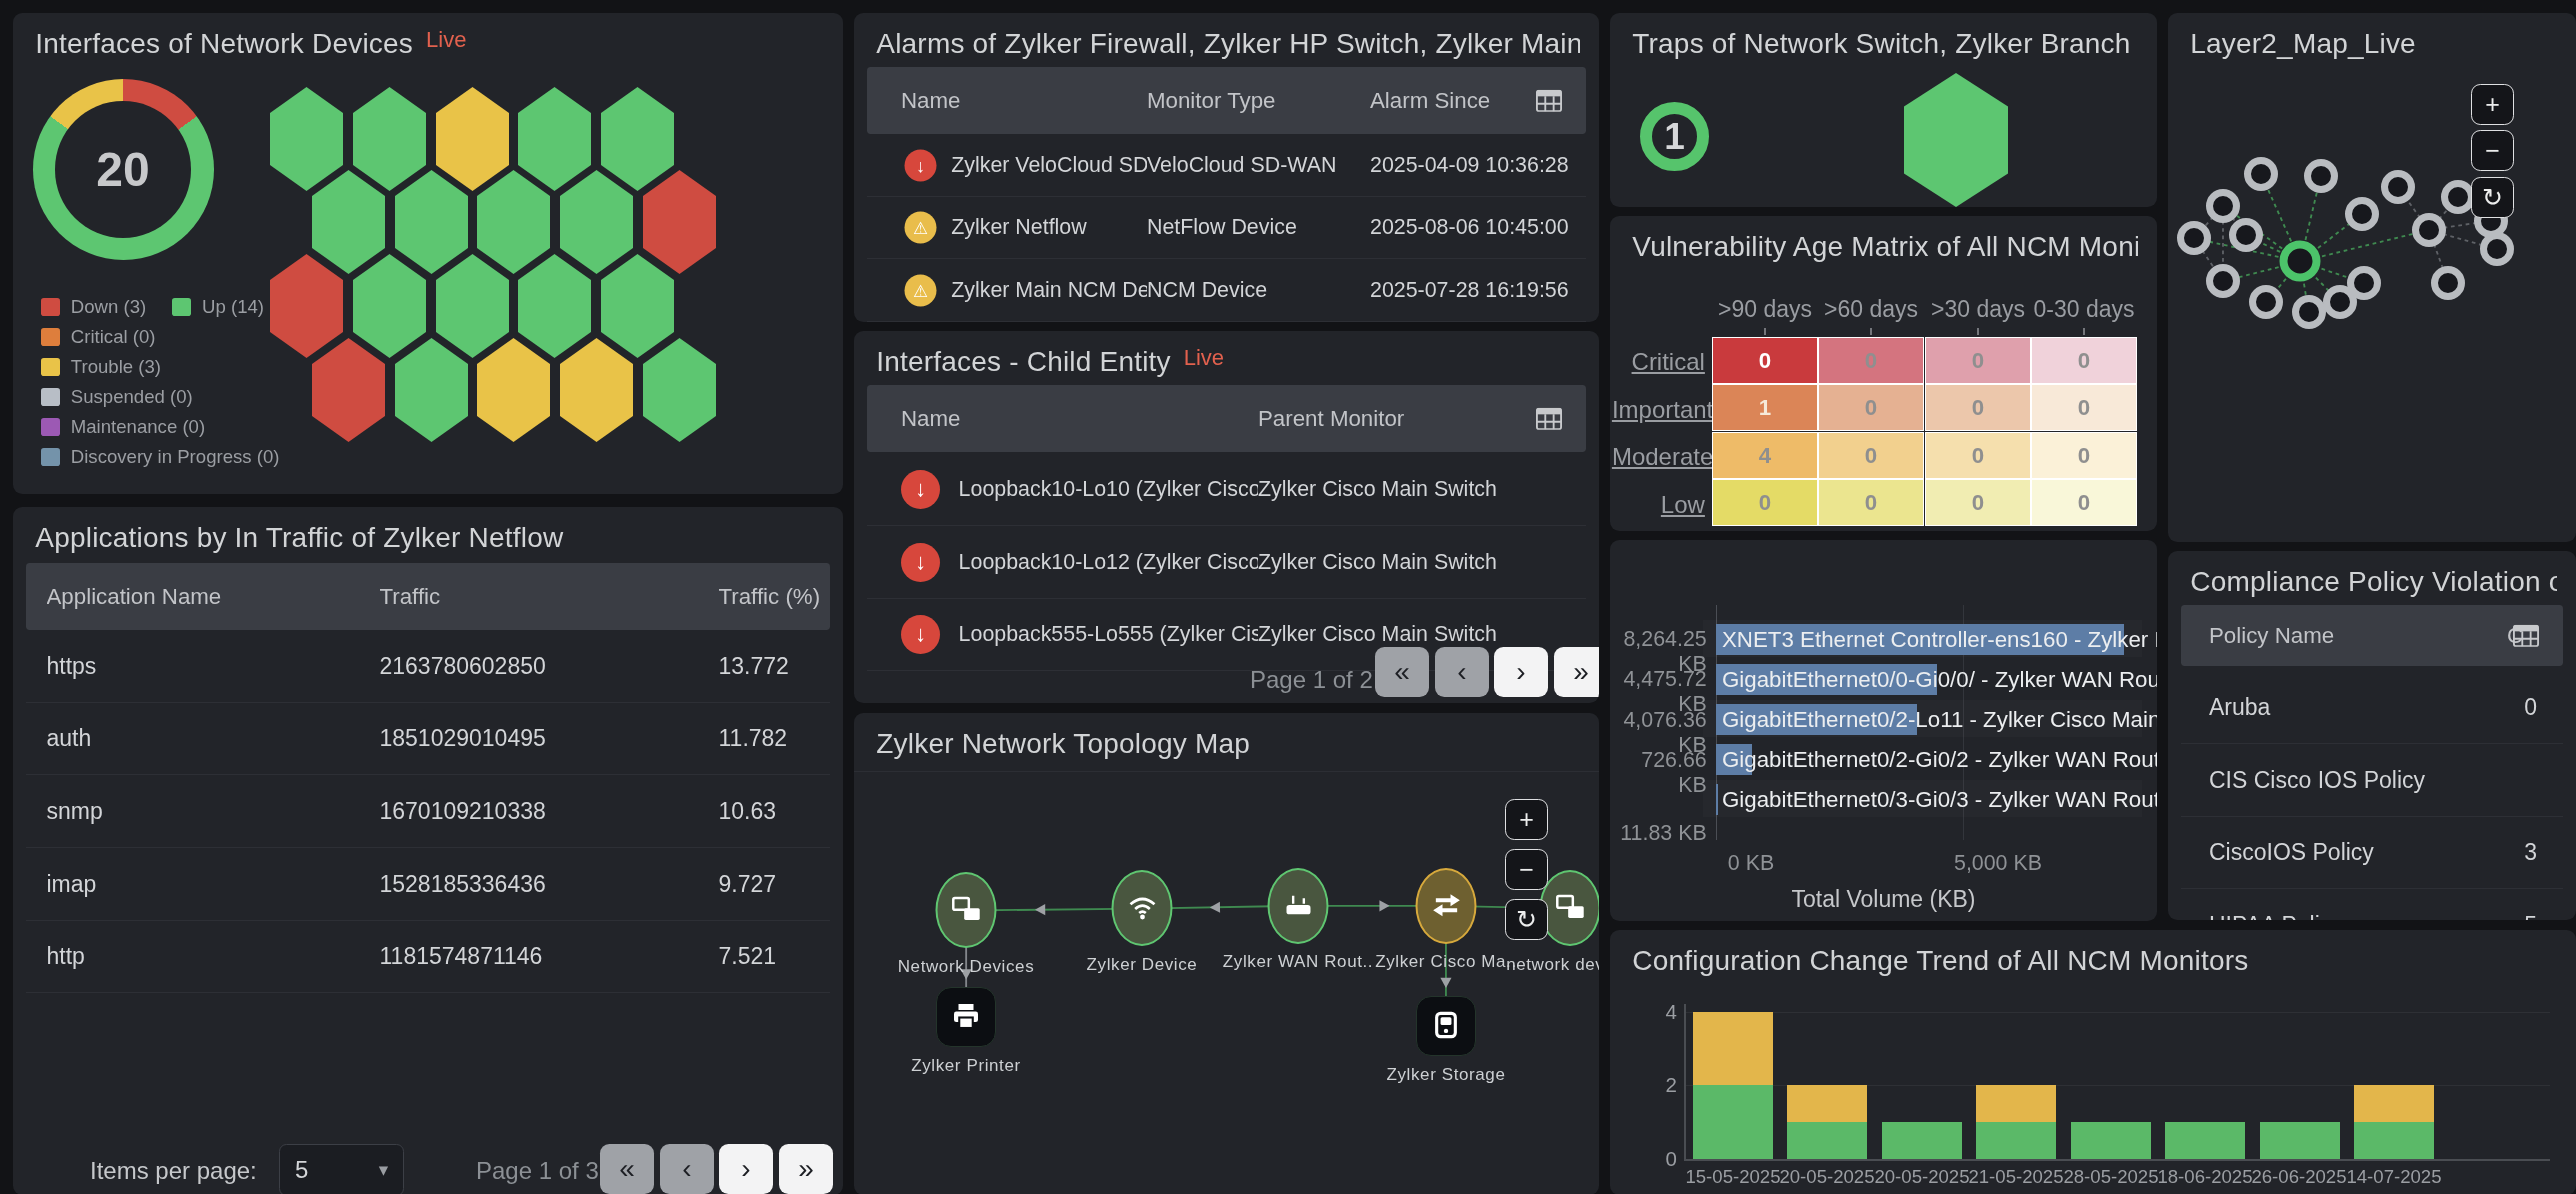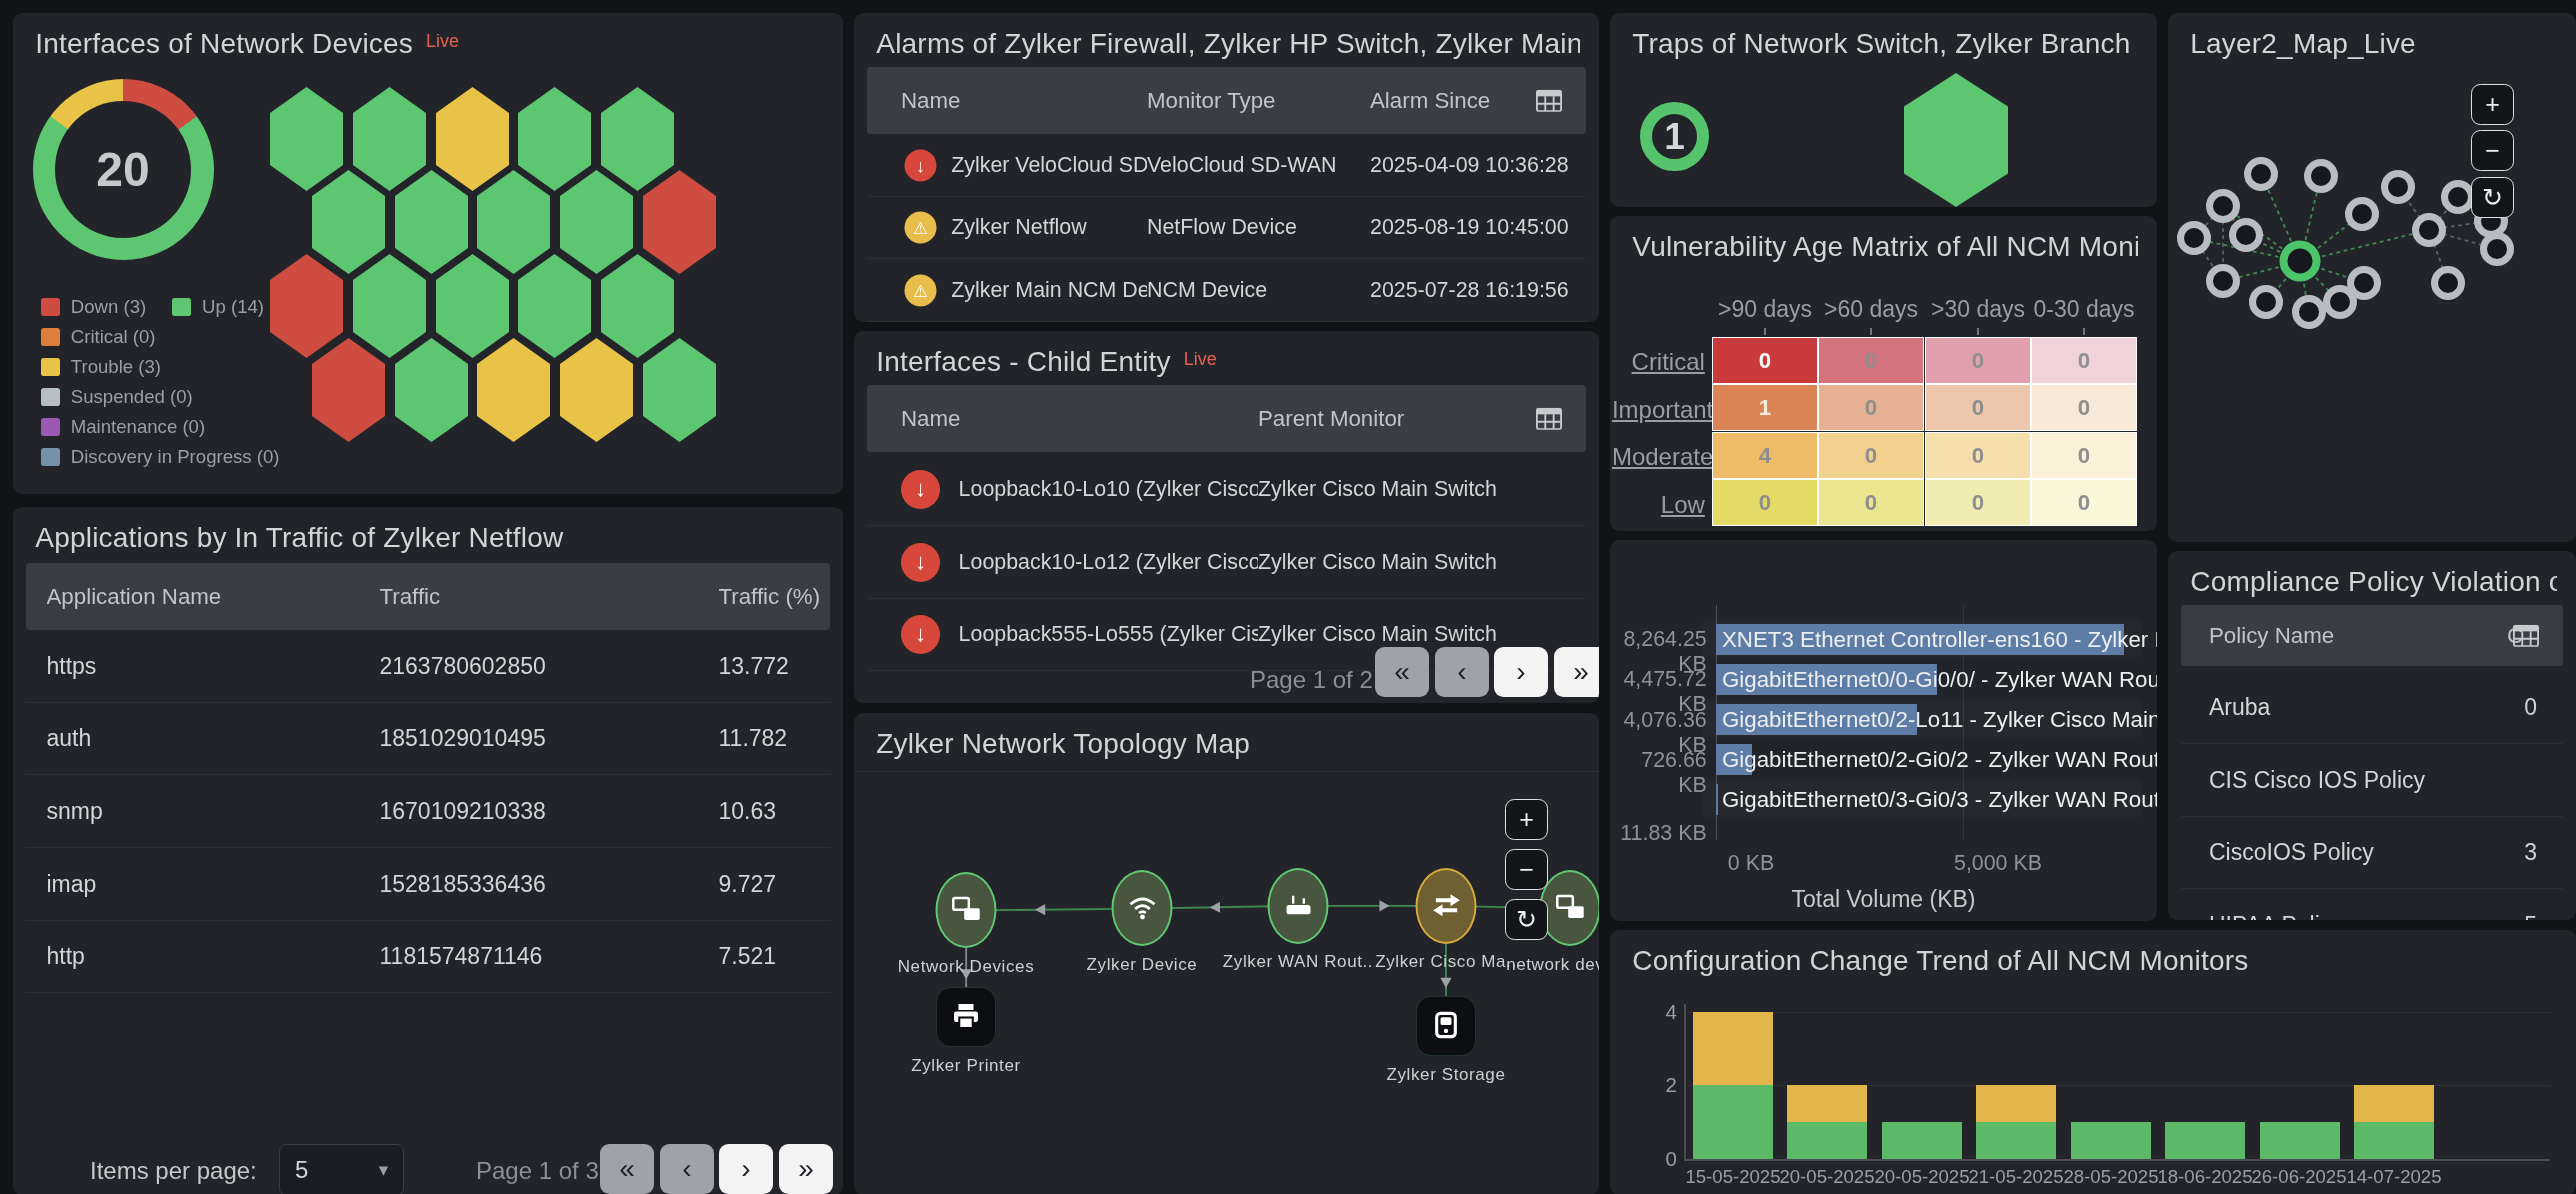--- a/index.html
+++ b/index.html
@@ -2,21 +2,21 @@
 <html style="font-size:15px"><head>
 <meta charset="utf-8">
 <style>
   * { margin:0; padding:0; box-sizing:border-box; }
   html,body { width:2576px; height:1195px; overflow:hidden; background:#121316;
     font-family:"Liberation Sans","DejaVu Sans",sans-serif; }
   .dash { position:relative; width:2576px; height:1195px; background:#121316; }
   .panel { position:absolute; background:#222429; border-radius:9.3px; overflow:hidden; }
   .panel-head { position:absolute; left:22.3px; top:15px; right:18.6px; white-space:nowrap; overflow:hidden; }
   .panel-title { font-size:28px; font-weight:500; color:#d2d4d6; letter-spacing:0.2px; }
-  .live { font-size:18px; color:#e2614e; margin-left:13px; position:relative; top:-6.5px; }
+  .live { font-size:22px; color:#e2614e; margin-left:13px; position:relative; top:-6.5px; }
   
   .thead { position:absolute; left:13px; right:13px; height:67px; background:#3a3d44; border-radius:3.7px;
            display:grid; align-items:center; color:#c2c4c8; font-size:22.3px; }
   .trow  { position:absolute; left:13px; right:13px; display:grid; align-items:center;
            color:#d3d5d8; font-size:23px; border-bottom:0.9px solid #2d2f35; }
   .ticon { position:absolute; right:24px; top:50%; transform:translateY(-50%); }
   .sev { display:inline-flex; width:39px; height:39px; border-radius:50%; align-items:center; justify-content:center;
          color:#fff; font-size:22.3px; font-weight:bold; margin-right:18.6px; flex:none; }
   .sev-down    { background:#d7473c; }
   .sev-trouble { background:#e9bd4b; font-size:20.5px; }
@@ -238,21 +238,21 @@
           </span>
           <span class="cell">VeloCloud SD-WAN</span>
           <span class="cell">2025-04-09 10:36:28</span>
         </div>
         <div class="trow" style="top: 184px; height: 62px; grid-template-columns: 246px 223px auto; padding-left: 34px; font-size: 21.4px;">
           <span class="cell">
             <span class="sev sev-trouble" style="transform: scale(0.82); margin-right: 11.2px;">⚠</span>
             <span>Zylker Netflow</span>
           </span>
           <span class="cell">NetFlow Device</span>
-          <span class="cell">2025-08-19 10:45:00</span>
+          <span class="cell">2025-08-06 10:45:00</span>
         </div>
         <div class="trow" style="top: 247px; height: 62px; grid-template-columns: 246px 223px auto; padding-left: 34px; font-size: 21.4px;">
           <span class="cell">
             <span class="sev sev-trouble" style="transform: scale(0.82); margin-right: 11.2px;">⚠</span>
             <span>Zylker Main NCM Device</span>
           </span>
           <span class="cell">NCM Device</span>
           <span class="cell">2025-07-28 16:19:56</span>
         </div>
       </div>

